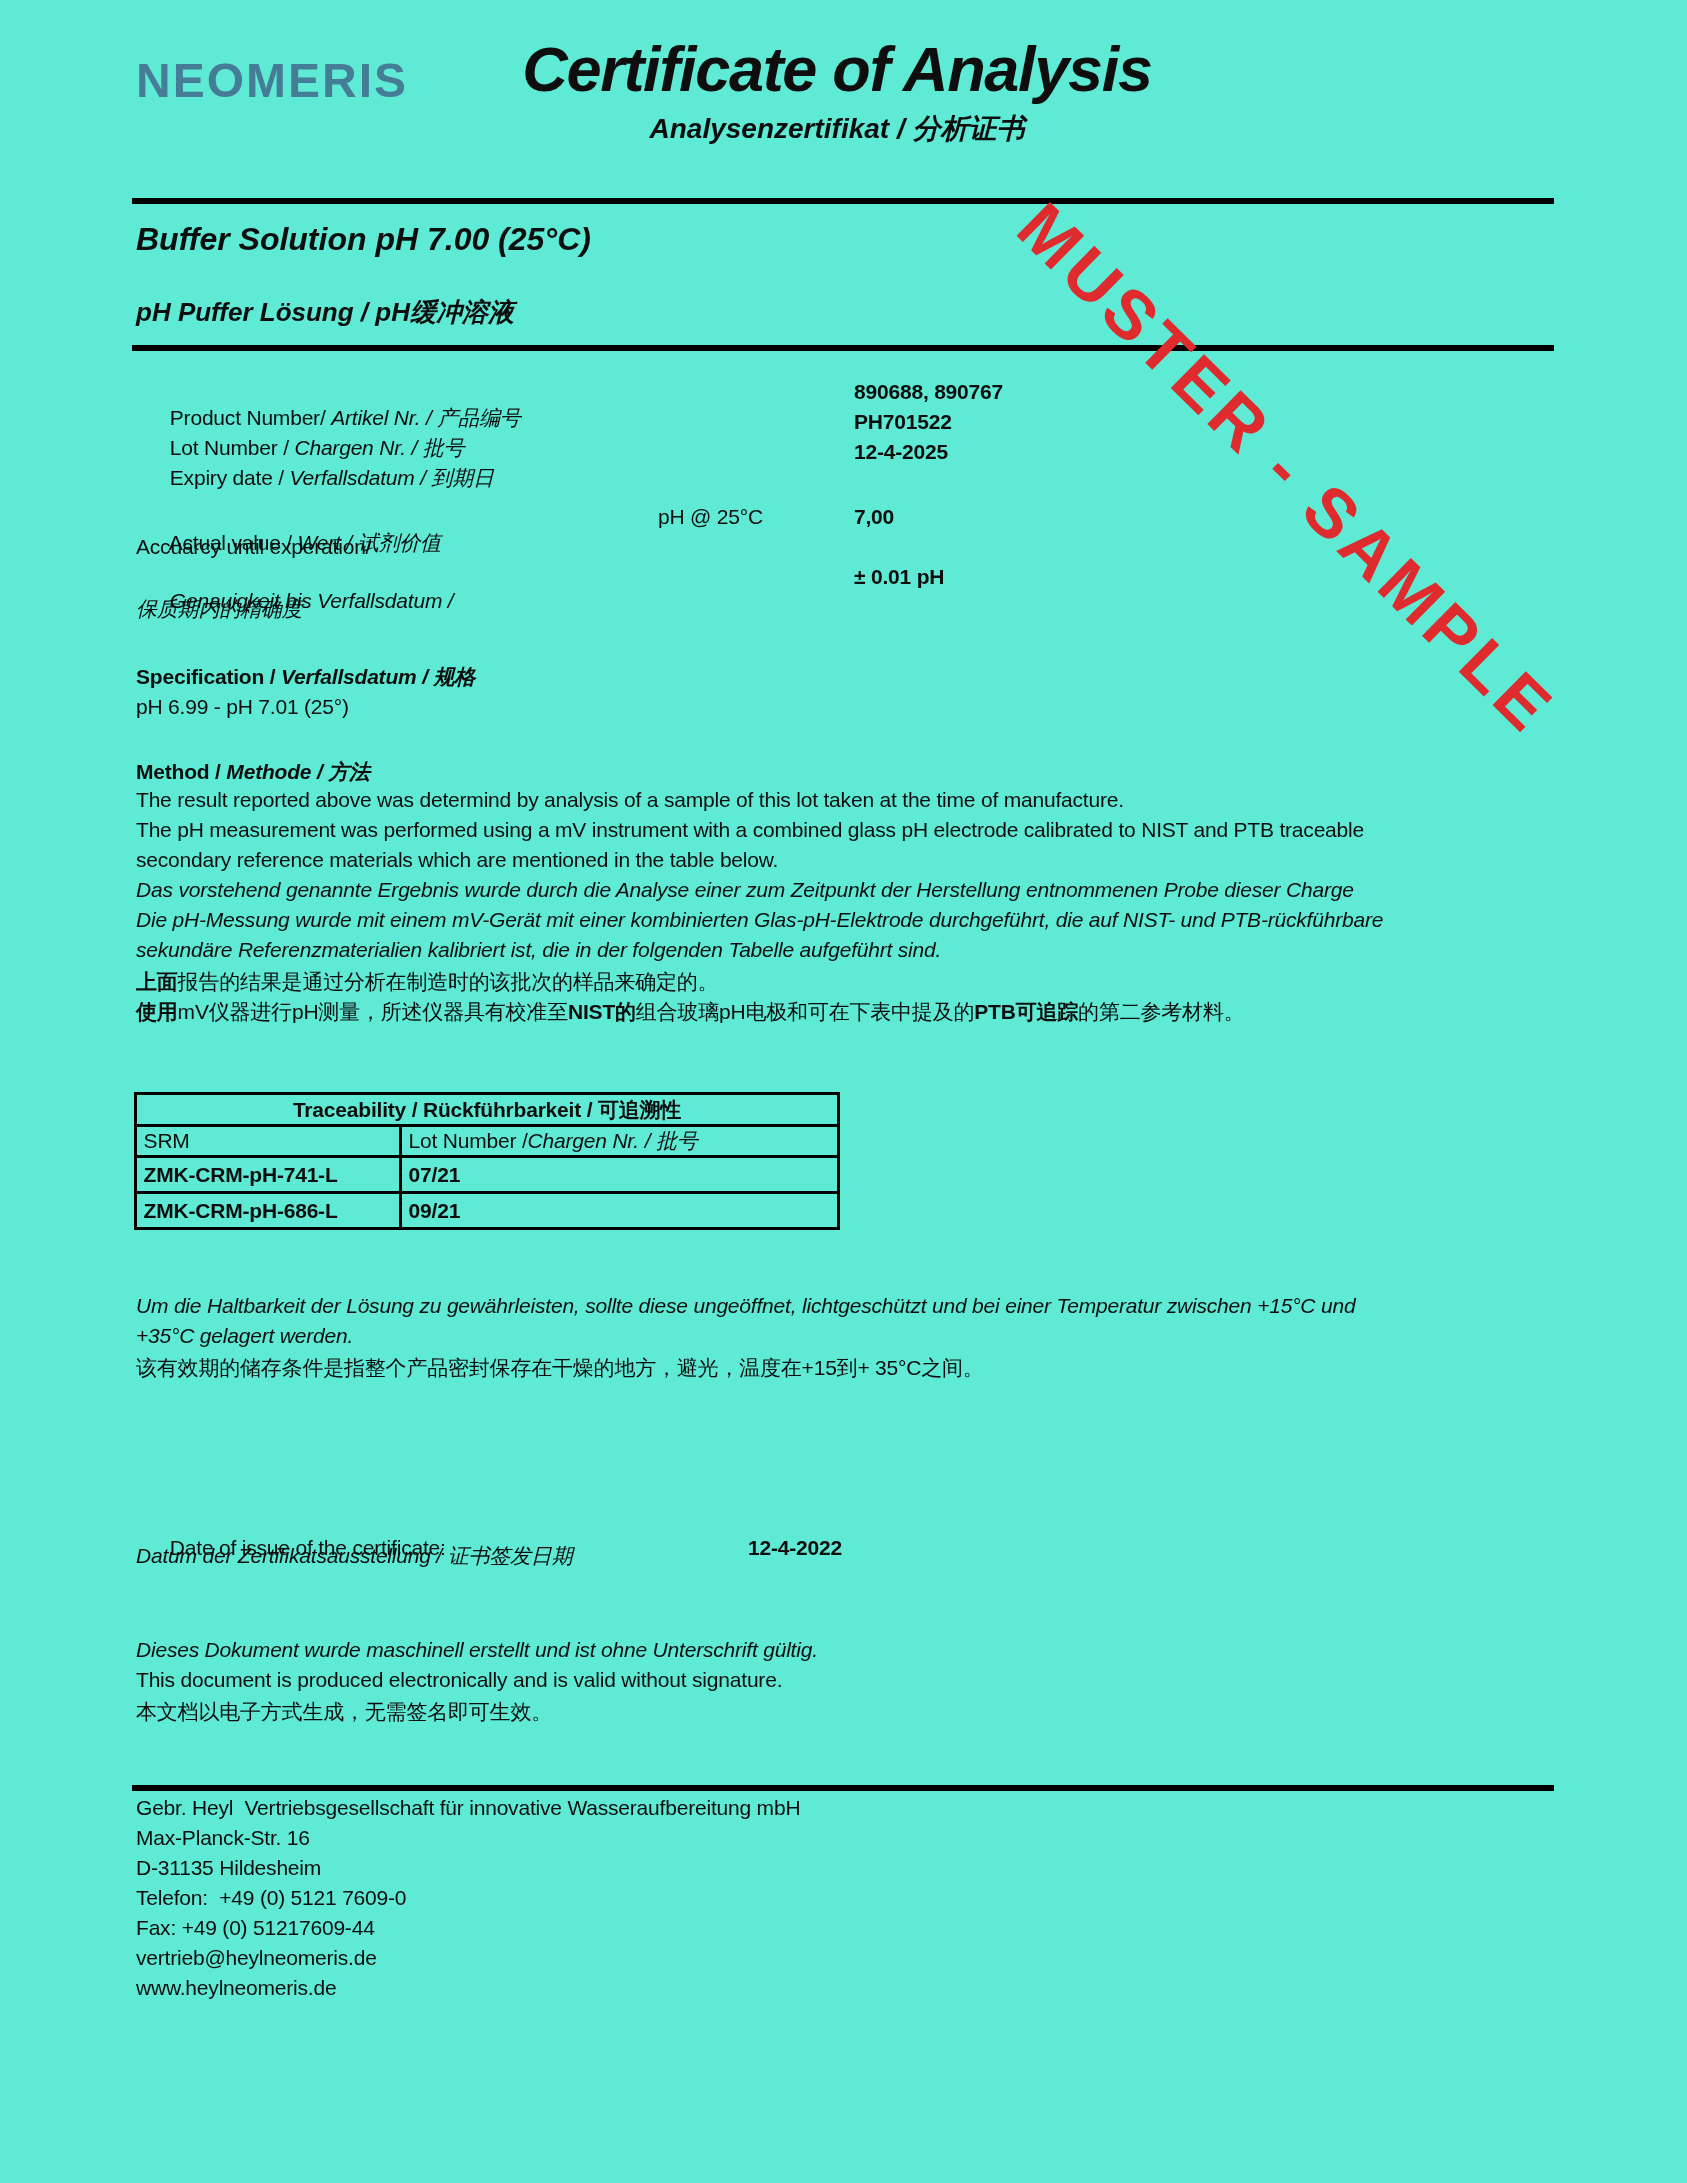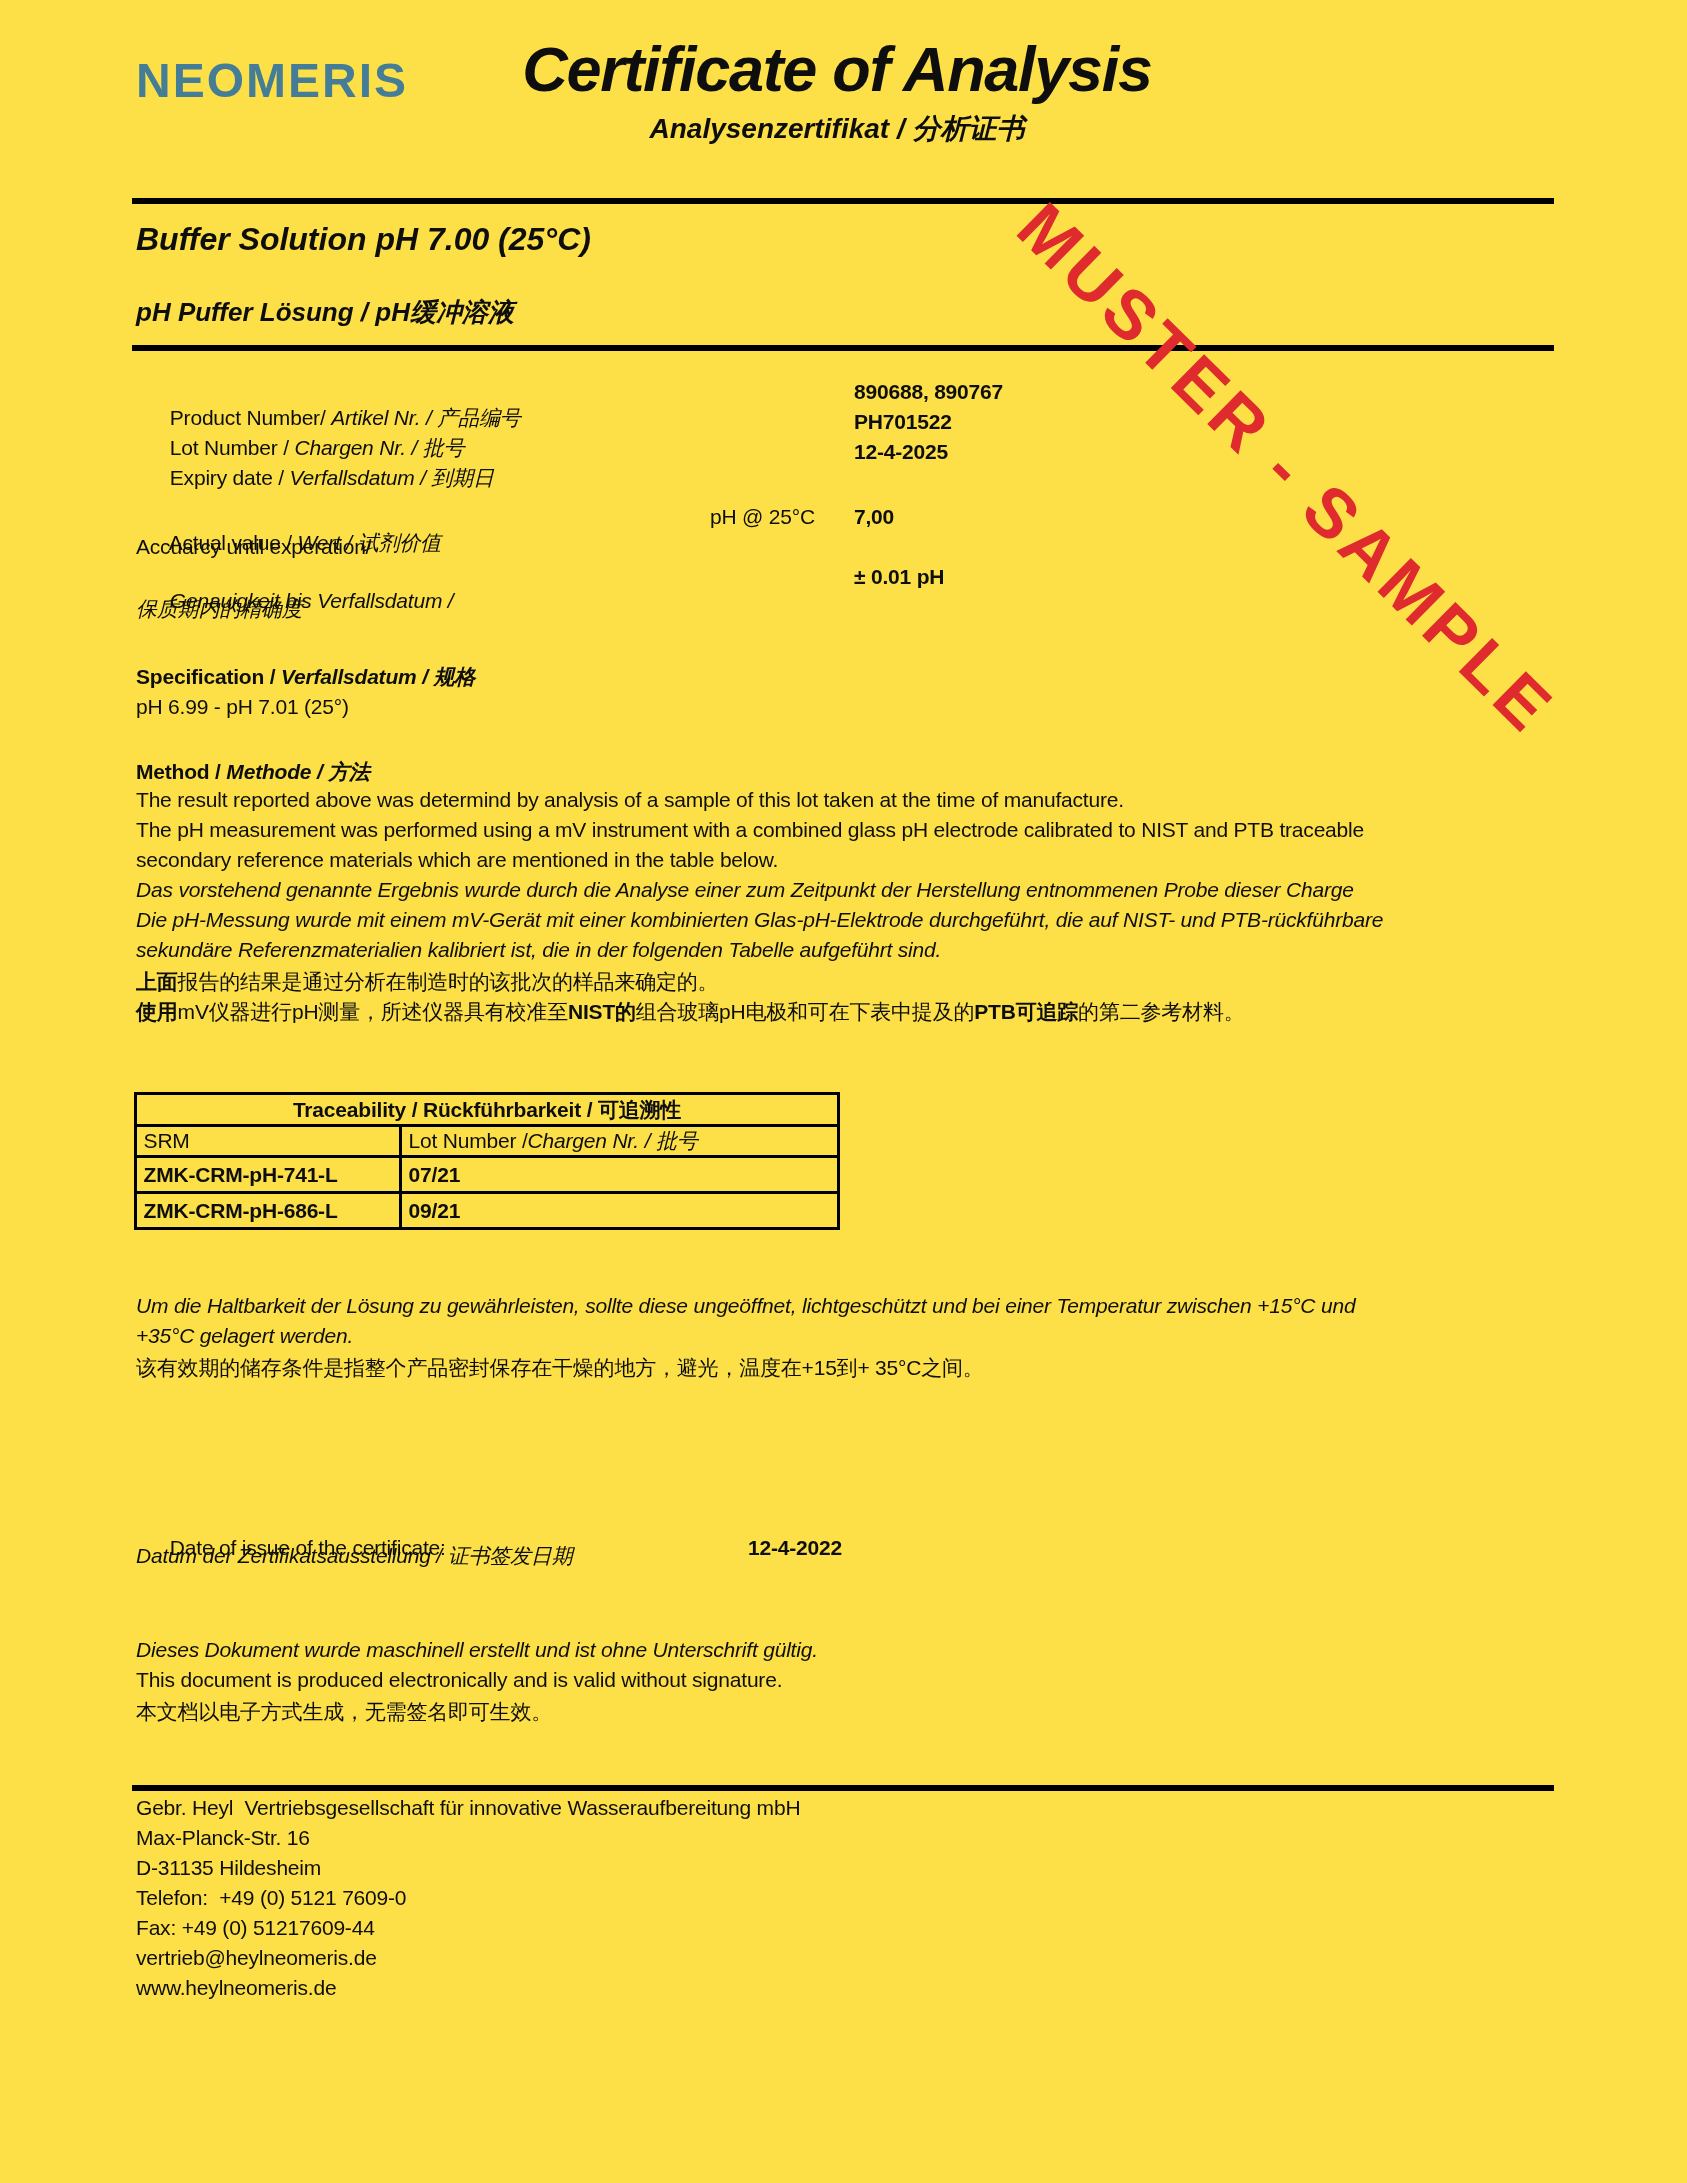--- a/index.html
+++ b/index.html
@@ -1,26 +1,26 @@
 <!DOCTYPE html>
 <html style="font-size:10.6px"><head>
 <meta charset="utf-8">
 <style>
   html,body{margin:0;padding:0;background:#888;}
   .page{
-    position:relative;width:1687px;height:2183px;background:#fde047;
+    position:relative;width:1687px;height:2183px;background:#5eead4;
     font-family:"Liberation Sans",sans-serif;color:#0e0e0e;overflow:hidden;
     margin:0 auto;
   }
   .abs{position:absolute;}
   .line{height:30px;white-space:pre;font-size:21px;letter-spacing:-0.2px;position:relative;}
   .rel{position:relative;}
   .pos{position:absolute;top:0;}
   .val1{left:718px;font-weight:bold;}
-  .cond{left:574px;}
+  .cond{left:522px;}
   .valdate{left:612px;font-weight:bold;margin-top:24px;}
   i{font-style:italic;}
   b{font-weight:bold;}
   .logo{left:136px;top:53px;font-size:48px;font-weight:900;color:#457d97;letter-spacing:2px;white-space:pre;}
   .titleblock{left:483px;top:36px;width:708px;text-align:center;}
   .title{font-size:63px;font-weight:bold;font-style:italic;letter-spacing:-1.3px;white-space:nowrap;line-height:1.05;}
   .subtitle{margin-top:8px;font-size:28px;font-weight:bold;font-style:italic;white-space:nowrap;}
   .rule{position:absolute;left:132px;width:1422px;height:6px;background:#000;}
   .r1{top:198px;}
   .r2{top:345px;}

